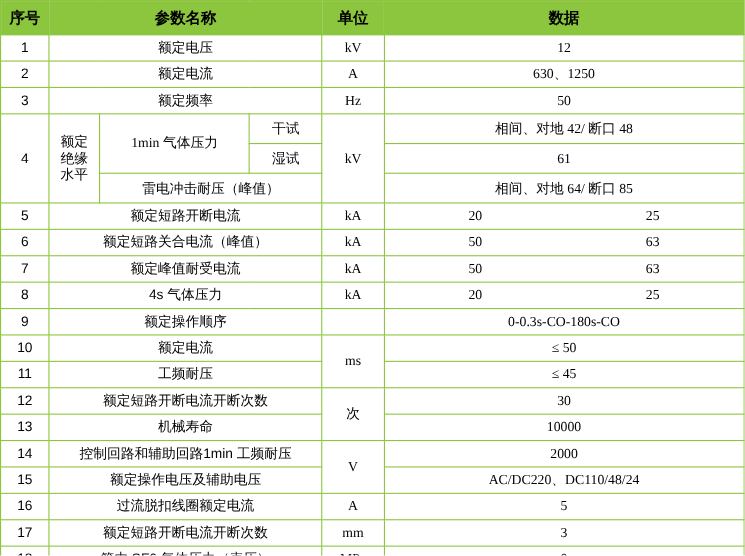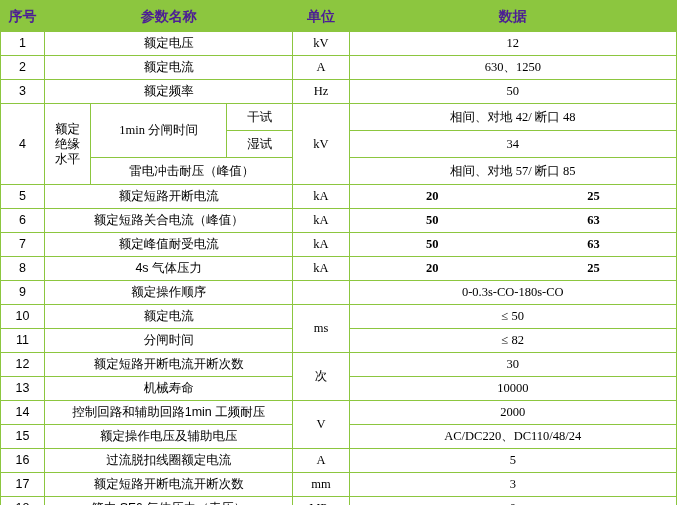--- a/index.html
+++ b/index.html
@@ -25,41 +25,40 @@
     border: 1px solid #8cc63f;
     text-align: center;
     vertical-align: middle;
     font-size: 12.5px;
     font-weight: normal;
     padding: 0 2px;
     line-height: 1.2;
   }
   #spec-table thead th {
     background: #8cc63f;
-    color: #4c1d95;
+    color: #000000;
     font-weight: bold;
     font-size: 14px;
     height: 30px;
     border: 1px solid #8cc63f;
   }
   .num-col { width: 44px; }
   .unit-col { width: 56px; }
   .data-col { width: 327px; }
   .vert-label {
     font-size: 12.5px;
     line-height: 1.35;
     width: 46px;
   }
   .half-data {
     padding: 0;
   }
   .split-inner {
     display: flex;
     width: 100%;
-    font-weight: bold;
   }
   .split-inner > div {
     flex: 1;
     text-align: center;
   }
   .serif { font-family: "Liberation Serif", serif; }
 </style>
 </head>
 <body>
 
@@ -101,32 +100,32 @@
       <td colspan="3">额定频率</td>
       <td class="serif">Hz</td>
       <td class="serif">50</td>
     </tr>
 
     <tr style="height:27px">
       <td rowspan="3">4</td>
       <td rowspan="3" class="vert-label">
         <div>额定<br>绝缘<br>水平</div>
       </td>
-      <td rowspan="2" class="serif">1min 分闸时间</td>
+      <td rowspan="2" class="serif">1min 气体压力</td>
       <td>干试</td>
       <td rowspan="3" class="serif">kV</td>
       <td class="serif">相间、对地 42/ 断口 48</td>
     </tr>
     <tr style="height:27px">
       <td>湿试</td>
-      <td class="serif">34</td>
+      <td class="serif">61</td>
     </tr>
     <tr style="height:27px">
       <td colspan="2">雷电冲击耐压（峰值）</td>
-      <td class="serif">相间、对地 57/ 断口 85</td>
+      <td class="serif">相间、对地 64/ 断口 85</td>
     </tr>
 
     <tr style="height:24px">
       <td>5</td>
       <td colspan="3">额定短路开断电流</td>
       <td class="serif">kA</td>
       <td class="half-data">
         <div class="split-inner">
           <div class="serif">20</div>
           <div class="serif">25</div>
@@ -179,22 +178,22 @@
 
     <tr style="height:24px">
       <td>10</td>
       <td colspan="3">额定电流</td>
       <td rowspan="2" class="serif">ms</td>
       <td class="serif">≤ 50</td>
     </tr>
 
     <tr style="height:24px">
       <td>11</td>
-      <td colspan="3">分闸时间</td>
-      <td class="serif">≤ 82</td>
+      <td colspan="3">工频耐压</td>
+      <td class="serif">≤ 45</td>
     </tr>
 
     <tr style="height:24px">
       <td>12</td>
       <td colspan="3">额定短路开断电流开断次数</td>
       <td rowspan="2">次</td>
       <td class="serif">30</td>
     </tr>
 
     <tr style="height:24px">

